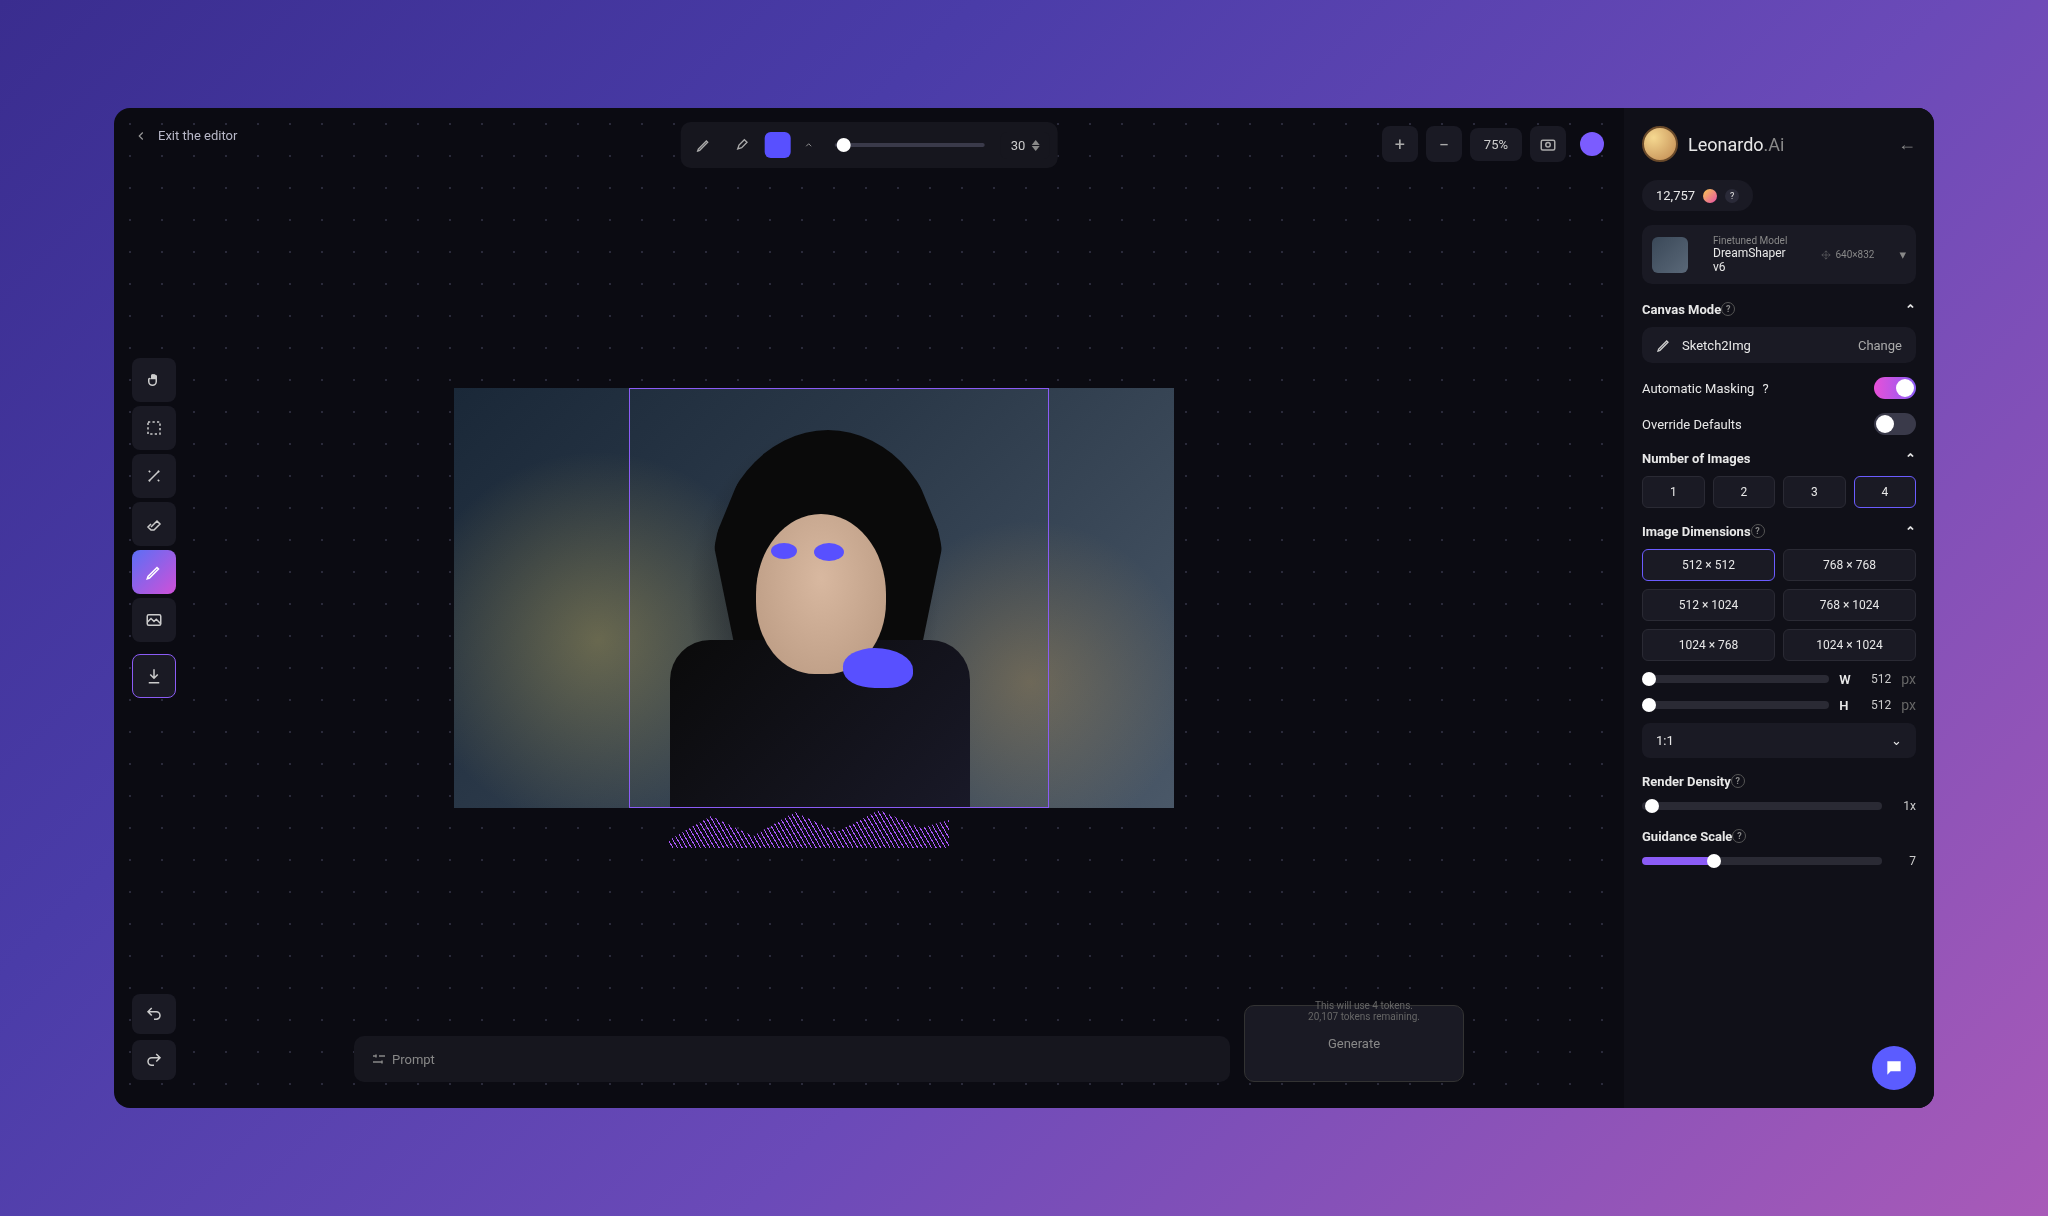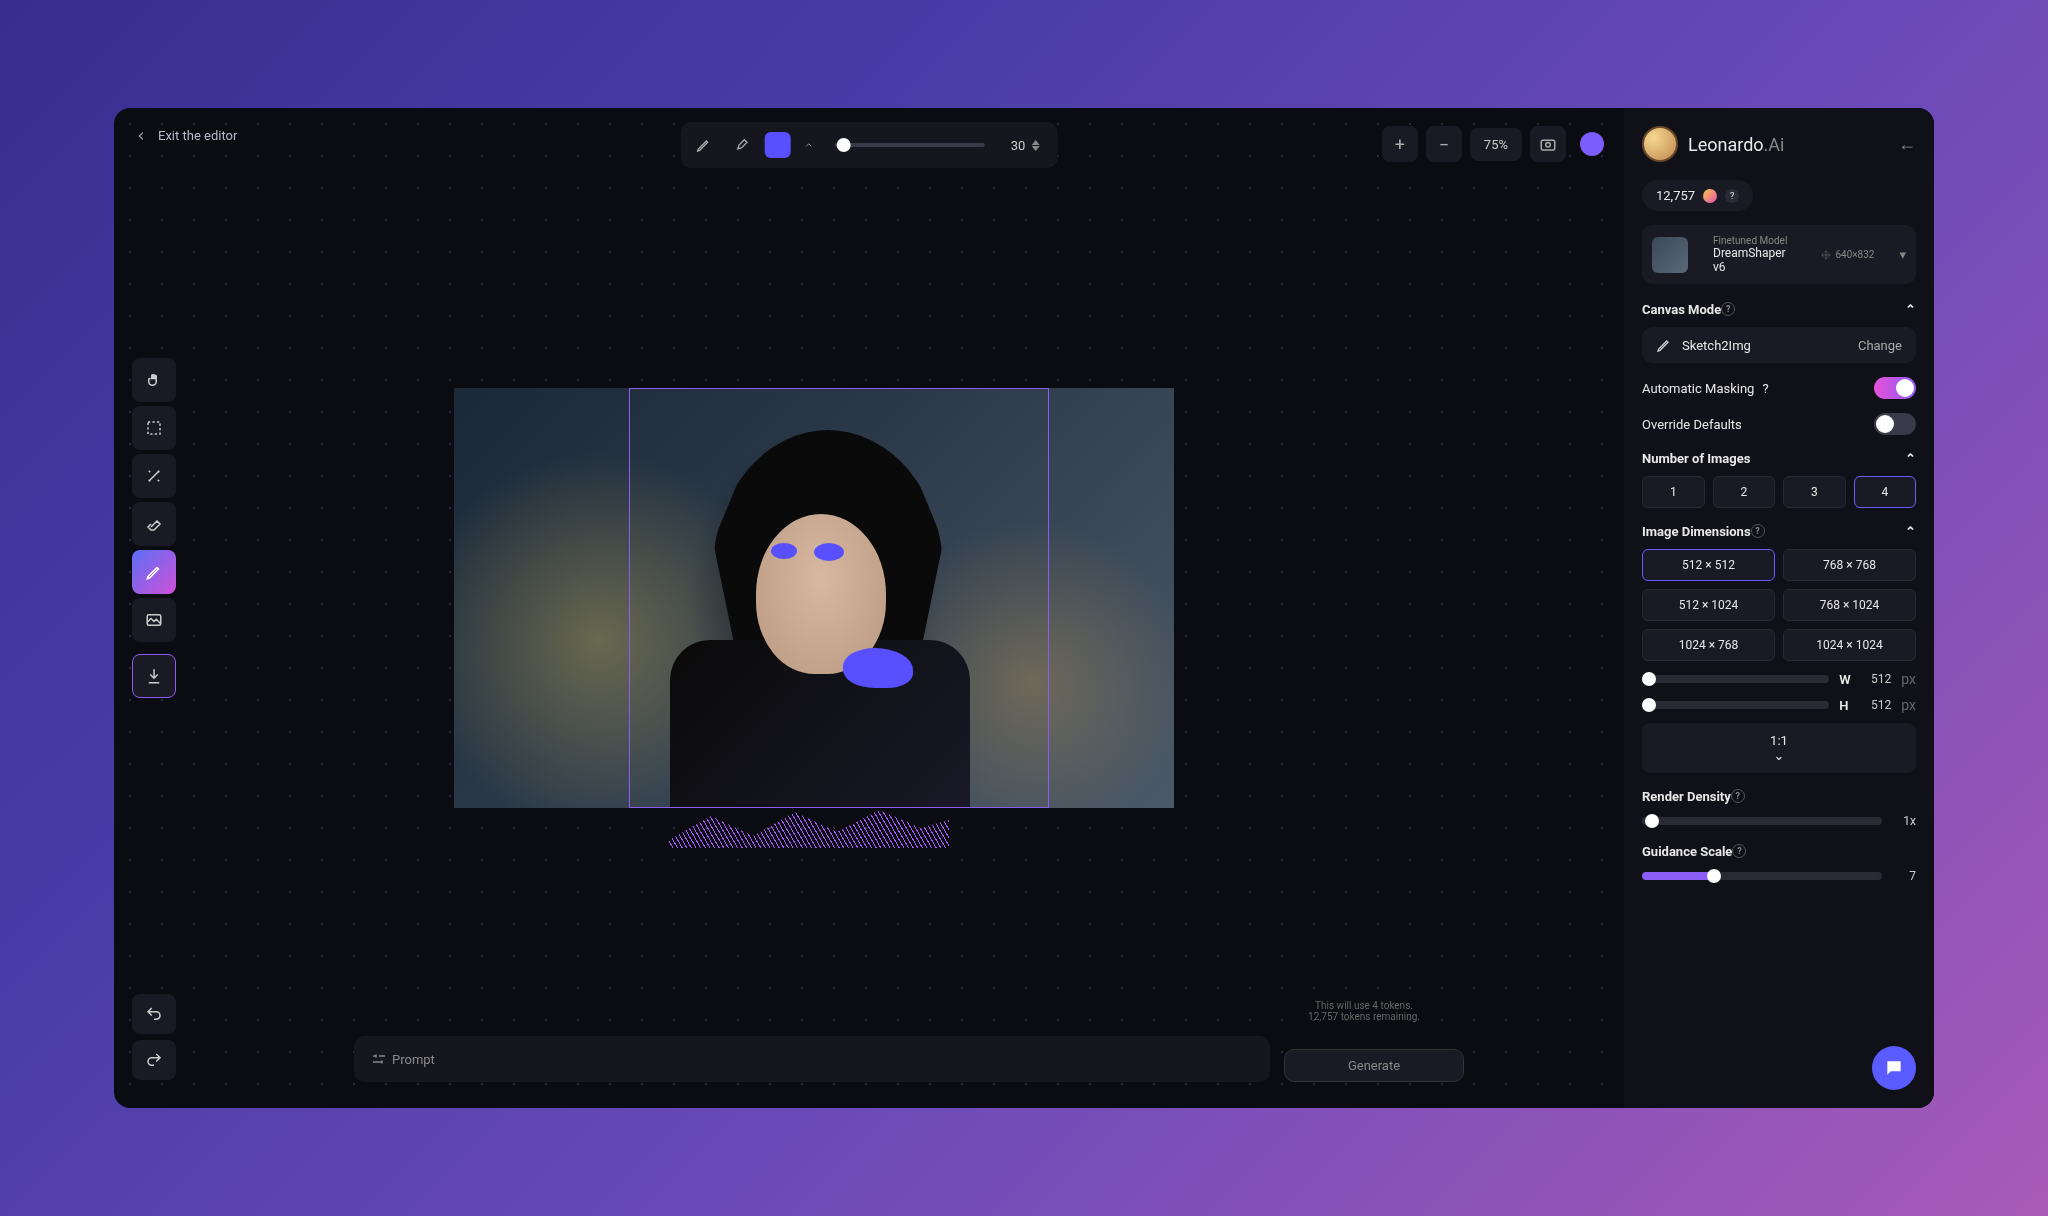--- a/index.html
+++ b/index.html
@@ -339,22 +339,22 @@
   background: #16161e;
   border-radius: 10px;
   padding: 14px 16px;
   display: flex;
   align-items: center;
   gap: 4px;
   color: #888;
 }
 .prompt-input svg { width: 18px; height: 18px; stroke: #888; fill: none; }
 .generate-btn {
-  width: 180px;
-  padding: 8px;
+  width: 220px;
+  padding: 30px;
   background: #1a1a24;
   border: 1px solid #333;
   border-radius: 10px;
   text-align: center;
   color: #888;
   cursor: pointer;
 }
 
 .right-panel {
   width: 310px;
@@ -492,21 +492,20 @@
 .slider-px { color: #666; font-size: 14px; }
 .ratio-select {
   background: #1a1a24;
   border-radius: 8px;
   padding: 10px 14px;
   display: flex;
   align-items: center;
   justify-content: space-between;
   cursor: pointer;
   margin-top: 10px;
-  flex-direction: column;
 }
 .guidance-track { background: linear-gradient(90deg, #8b5cf6 30%, #2a2a34 30%); }
 .chat-bubble {
   position: absolute;
   right: 18px;
   bottom: 18px;
   width: 44px; height: 44px;
   border-radius: 50%;
   background: #5b5cff;
   display: flex;
@@ -631,21 +630,21 @@
       <div class="paint-blob blob1"></div>
       <div class="paint-blob blob2"></div>
       <div class="paint-blob blob3"></div>
     </div>
     <div class="selection-box"></div>
     <div class="hatch"></div>
 
     <div class="prompt-area">
       <div class="token-info">
         <div>This will use 4 tokens.</div>
-        <div>12,757 tokens remaining.</div>
+        <div>20,107 tokens remaining.</div>
       </div>
       <div class="prompt-input">
         <svg viewBox="0 0 24 24">
             <path d="M4 8h4m4 0h8M4 16h12m4 0h0M8 6v4m8 4v4" stroke-width="2"></path>
           </svg>
         <span>Prompt</span>
       </div>
       <div class="generate-btn">Generate</div>
     </div>
   </div>

